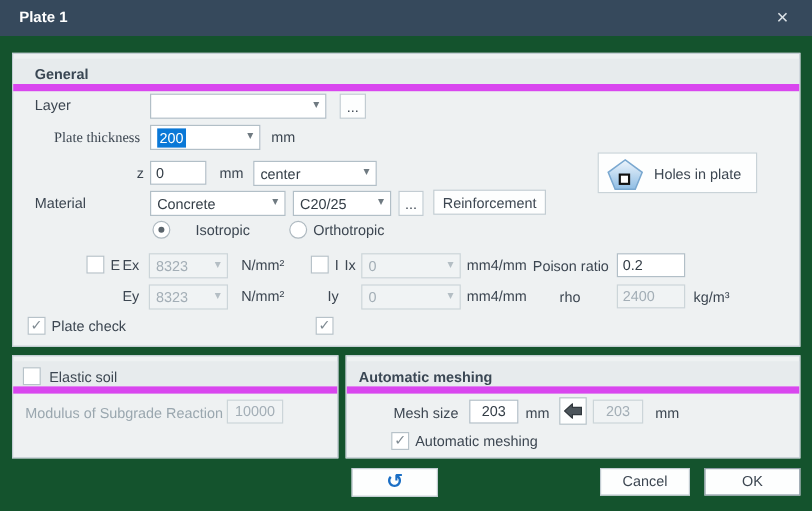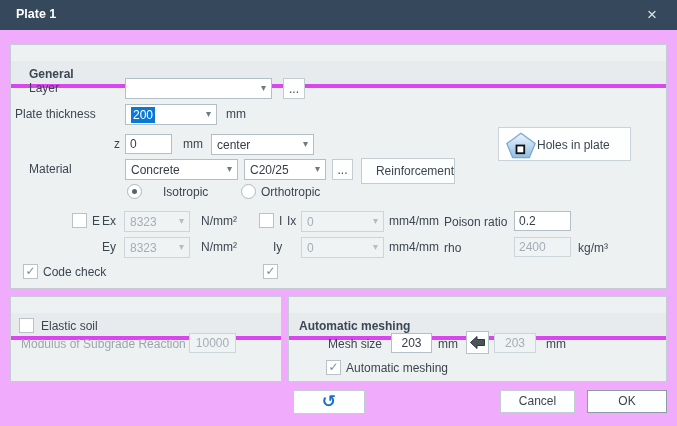--- a/index.html
+++ b/index.html
@@ -1,28 +1,28 @@
 <!DOCTYPE html>
 <html><head>
 <meta charset="utf-8">
 <style>
   * { margin:0; padding:0; box-sizing:border-box; }
   html,body { background:#d8dcdf; }
   body { font-family:"Liberation Sans","DejaVu Sans",sans-serif; font-size:12px; color:#3c4651; }
-  .dlg { position:relative; width:677px; height:426px; background:#f0abfc; overflow:hidden; }
+  .dlg { position:relative; width:677px; height:426px; background:#14532d; overflow:hidden; }
 
   
   .titlebar { position:absolute; left:0; top:0; width:677px; height:30px; background:#36495c; }
   .titlebar .title { position:absolute; left:16px; top:7px; color:#fff; font-weight:bold; font-size:12.5px; }
   .titlebar .close { position:absolute; right:8px; top:0; width:34px; height:30px; color:#dde3e8;
                      font-size:17px; text-align:center; line-height:29px; cursor:pointer; }
 
   
   .grp { position:absolute; background:#eef1f2; border:1px solid #c3ced4; }
-  .grp-h { position:absolute; left:0; top:16px; right:0; height:27px; background:#e7ebed; border-bottom:4px solid #d946ef;text-align:right; }
+  .grp-h { position:absolute; left:0; top:4px; right:0; height:27px; background:#e7ebed; border-bottom:6px solid #d946ef;text-align:right; }
   .grp-h .grp-title { position:absolute; left:18px; top:6px; font-weight:bold; color:#3a4754; }
 
   .lbl { position:absolute; height:20px; line-height:20px; white-space:nowrap; color:#3c4651; }
   .lbl-dis { color:#9aa7af; }
 
   .input { position:absolute; height:20px; border:1px solid #b2bfc7; background:#fff; color:#333d46;
            font-family:inherit; font-size:12px; padding:0 4px; outline:none; }
   .input-dis { background:#f0f3f4; border:1px solid #ccd5d9; color:#a3aeb6; }
   .center-text { text-align:center; }
 
@@ -39,21 +39,21 @@
   .radio { position:absolute; width:15px; height:15px; border:1px solid #aeb9c0; border-radius:50%; background:#fff; cursor:pointer; }
   .radio .dot { position:absolute; left:4px; top:4px; width:5px; height:5px; border-radius:50%; background:#5a646b; }
 
   .btn { position:absolute; background:#fdfefe; border:1px solid #c2ccd2; text-align:center; color:#3c4651;
          cursor:pointer; font-family:inherit; font-size:12px; }
   .btn-default { border-color:#8d9ba5; }
 
   .holes-btn { position:absolute; left:487px; top:82px; width:133px; height:34px; background:#fdfefe;
                border:1px solid #c9d3d8; cursor:pointer; }
   .holes-btn .pent { position:absolute; left:6px; top:4px; }
-  .holes-btn .holes-lbl { position:absolute; left:38px; top:8px; line-height:18px; }
+  .holes-btn .holes-lbl { position:absolute; left:46px; top:8px; line-height:18px; }
 
   .arrow-btn { position:absolute; width:23px; height:23px; background:#fdfefe; border:1px solid #b7c2c9; cursor:pointer; }
 
   .undo-btn { line-height:22px; }
   .undo-glyph { color:#1a6ec5; font-size:17px; font-weight:bold; }
 
   .footer-btn { height:23px; line-height:21px; }
 </style>
 </head>
 <body>
@@ -86,21 +86,21 @@
                 <stop offset="1" stop-color="#8fbde4"></stop>
             </linearGradient>
           </defs>
           <polygon points="12,1 23,9 18.5,20 5.5,20 1,9" fill="url(#pg)" stroke="#7aa8d0" stroke-width="1"></polygon>
           <rect x="8.5" y="10.5" width="6" height="6" fill="#fff" stroke="#111" stroke-width="1.4"></rect>
         </svg>
       </span>
       <span class="holes-lbl">Holes in plate</span>
     </div>
 
-    <span class="lbl" style="left:4px; top:59px;">Plate thickness</span>
+    <span class="lbl" style="left:34px; top:59px;font-family:Liberation Serif, serif;">Plate thickness</span>
     <div class="combo" style="left:114px; top:59px; width:92px;">
       <span class="combo-text"><span class="sel-hl">200</span></span>
       <span class="dd">▾</span>
     </div>
     <span class="lbl" style="left:215px; top:59px;">mm</span>
 
     <span class="lbl" style="left:103px; top:89px;">z</span>
     <input class="input" style="left: 114px; top: 89px; width: 47px;" value="0">
     <span class="lbl" style="left:172px; top:89px;">mm</span>
     <div class="combo" style="left:200px; top:89px; width:103px;">
@@ -111,21 +111,21 @@
     <span class="lbl" style="left:18px; top:114px;">Material</span>
     <div class="combo" style="left:114px; top:114px; width:113px;">
       <span class="combo-text">Concrete</span>
       <span class="dd">▾</span>
     </div>
     <div class="combo" style="left:233px; top:114px; width:82px;">
       <span class="combo-text">C20/25</span>
       <span class="dd">▾</span>
     </div>
     <button class="btn" style="left:321px; top:114px; width:21px; height:21px;">...</button>
-    <button class="btn" style="left:350px; top:113px; width:94px; height:26px;text-align:right;">Reinforcement</button>
+    <button class="btn" style="left:350px; top:113px; width:94px; height:21px;">Reinforcement</button>
 
     <span class="radio" style="left:116px; top:139px;">
         <span class="dot"></span>
       </span>
     <span class="lbl" style="left:152px; top:137px;">Isotropic</span>
     <span class="radio" style="left:230px; top:139px;"></span>
     <span class="lbl" style="left:250px; top:137px;">Orthotropic</span>
 
     <span class="cb" style="left:61px; top:168px;"></span>
     <span class="lbl" style="left:81px; top:166px;">E</span>
@@ -151,26 +151,26 @@
       <span class="combo-text">8323</span>
       <span class="dd">▾</span>
     </div>
     <span class="lbl" style="left:190px; top:192px;">N/mm²</span>
     <span class="lbl" style="left:262px; top:192px;">Iy</span>
     <div class="combo combo-dis" style="left:290px; top:192px; width:83px;">
       <span class="combo-text">0</span>
       <span class="dd">▾</span>
     </div>
     <span class="lbl" style="left:378px; top:192px;">mm4/mm</span>
-    <span class="lbl" style="left:433px; top:193px; width:62px; text-align:left;">rho</span>
+    <span class="lbl" style="left:433px; top:193px; width:62px; text-align:center;">rho</span>
     <input class="input input-dis" style="left: 503px; top: 192px; width: 57px;" value="2400">
     <span class="lbl" style="left:567px; top:193px;">kg/m³</span>
 
     <span class="cb" style="left:12px; top:219px;"><span>✓</span></span>
-    <span class="lbl" style="left:32px; top:217px;">Code check</span>
+    <span class="lbl" style="left:32px; top:217px;">Plate check</span>
     <span class="cb" style="left:252px; top:219px;"><span>✓</span></span>
   </div>
 
   <div class="grp" style="left:10px; top:296px; width:272px; height:86px;">
     <div class="grp-h">
       <span class="cb" style="left:8px; top:5px;"></span>
       <span class="lbl" style="left:30px; top:3px;">Elastic soil</span>
     </div>
     <span class="lbl lbl-dis" style="left:10px; top:37px;">Modulus of Subgrade Reaction</span>
     <input class="input input-dis center-text" style="left: 178px; top: 36px; width: 47px;" value="10000">

